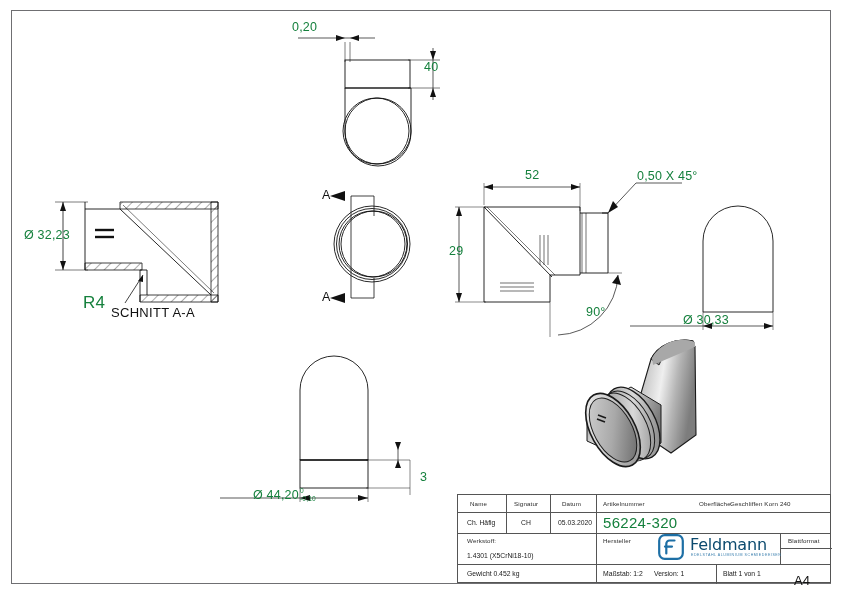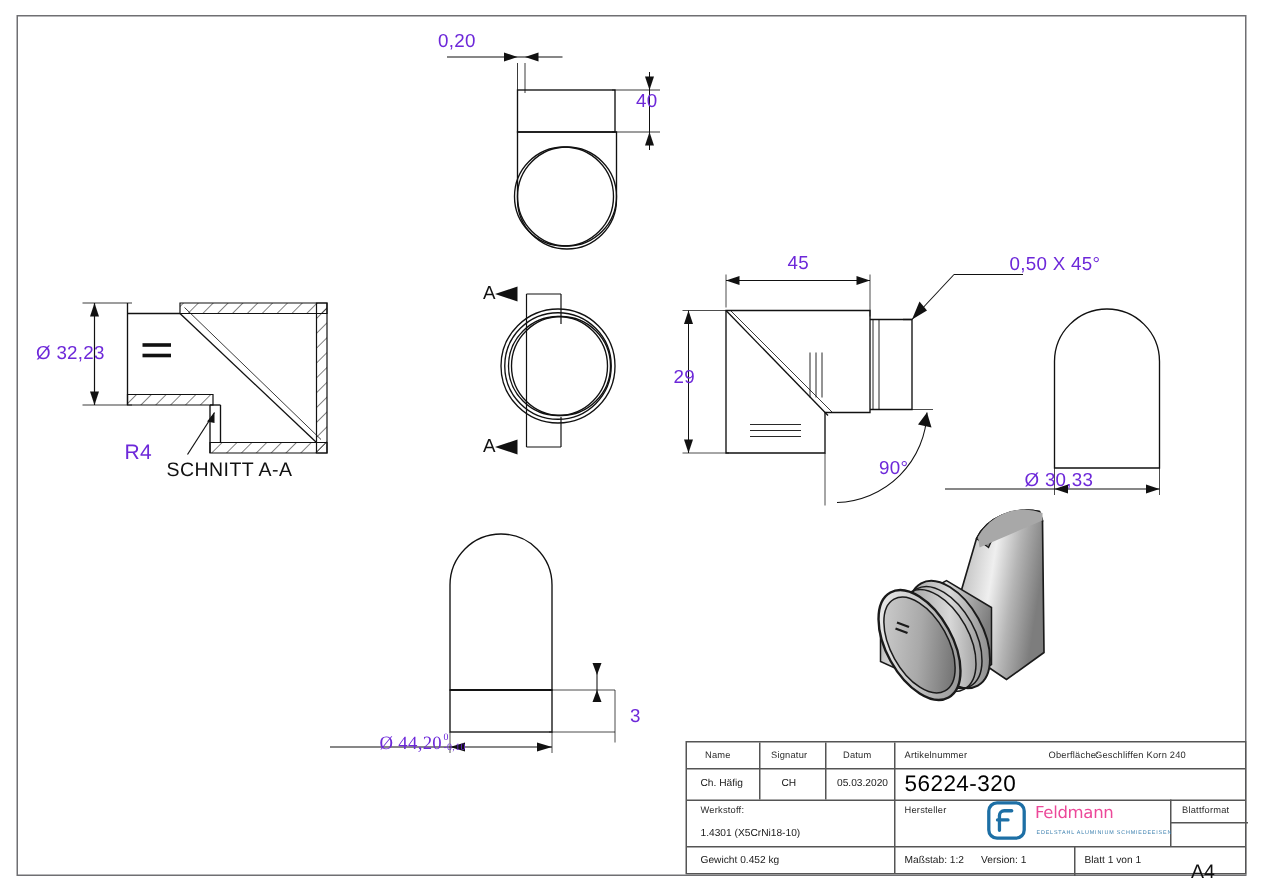--- a/index.html
+++ b/index.html
@@ -32,25 +32,25 @@
   .view {
     position: absolute;
   }
   svg { display: block; overflow: visible; }
 
   
   .dimtext {
     position: absolute;
     font-family: "Liberation Sans", sans-serif;
     font-size: 12.5px;
-    color: #6d28d9;
+    color: #15803d;
     white-space: nowrap;
     letter-spacing: 0.2px;
   }
-  .dimtext.small { font-size: 14px; }
+  .dimtext.small { font-size: 17px; }
   .tolstack {
     display: inline-block;
     vertical-align: middle;
     font-size: 6.6px;
     line-height: 7.4px;
     text-align: left;
     margin-left: 1px;
     position: relative;
     top: -1px;
   }
@@ -83,21 +83,21 @@
   }
   .tb-val {
     position: absolute;
     font-size: 6.8px;
     color: #1a1a1a;
     white-space: nowrap;
   }
   .tb-big {
     position: absolute;
     font-size: 15px;
-    color: #000000;
+    color: #15803d;
     letter-spacing: 0.3px;
     white-space: nowrap;
   }
   .tb-a4 {
     position: absolute;
     font-size: 13px;
     color: #111;
     white-space: nowrap;
   }
 
@@ -106,22 +106,22 @@
     position: absolute;
     left: 658px;
     top: 534px;
     width: 122px;
     height: 28px;
   }
   .logo-word {
     position: absolute;
     left: 32px;
     top: 1px;
-    font-size: 11px;
-    color: #ec4899;
+    font-size: 16px;
+    color: #0c4a6e;
     letter-spacing: -0.2px;
     font-family: "DejaVu Sans", sans-serif;
   }
   .logo-tag {
     position: absolute;
     left: 33px;
     top: 19px;
     font-size: 3.6px;
     color: #3a7fae;
     letter-spacing: 0.55px;
@@ -311,25 +311,25 @@
 
       <g fill="none" stroke="#111" stroke-width="0.7">
         <path d="M178 110 A 62 62 0 0 1 118 170"></path>
         <line x1="110" y1="137" x2="110" y2="172" stroke-width="0.5"></line>
         <line x1="168" y1="108" x2="182" y2="108" stroke-width="0.5"></line>
       </g>
       <polygon points="178,110 172,118 181,120" fill="#111"></polygon>
     </svg>
   </div>
 
-  <div class="dimtext" style="left:525px; top:168px;">45</div>
+  <div class="dimtext" style="left:525px; top:168px;">52</div>
 
   <div class="dimtext" style="left:449px; top:244px;">29</div>
 
-  <div class="dimtext" style="left:637px; top:169px;margin-left:36px;">0,50 X 45°</div>
+  <div class="dimtext" style="left:637px; top:169px;">0,50 X 45°</div>
 
   <div class="dimtext" style="left:586px; top:305px;">90°</div>
 
   <div class="view" style="left:690px; top:195px;">
     <svg width="110" height="130" viewBox="0 0 110 130">
       <g fill="none" stroke="#111" stroke-width="0.9">
         <path d="M13 117 L13 46 A 35 35 0 0 1 83 46 L83 117 Z"></path>
       </g>
 
       <g fill="none" stroke="#111" stroke-width="0.7">
@@ -368,21 +368,21 @@
         <line x1="0" y1="138" x2="0" y2="152" stroke-width="0.5"></line>
         <line x1="68" y1="138" x2="68" y2="152" stroke-width="0.5"></line>
       </g>
       <polygon points="0,148 10,145 10,151" fill="#111"></polygon>
       <polygon points="68,148 58,145 58,151" fill="#111"></polygon>
     </svg>
   </div>
 
   <div class="dimtext" style="left:420px; top:470px;">3</div>
 
-  <div class="dimtext" style="left:253px; top:488px;font-family:Liberation Serif, serif;">
+  <div class="dimtext" style="left:253px; top:488px;">
     <span>Ø 44,20</span><span class="tolstack"><span>0</span><span>-0,10</span></span>
   </div>
 
   <div class="view" style="left:575px; top:335px;">
     <svg width="190" height="150" viewBox="0 0 190 150">
       <defs>
         <linearGradient id="gBody" x1="0" y1="0" x2="1" y2="0.3">
           <stop offset="0%" stop-color="#6f6f6f"></stop>
           <stop offset="22%" stop-color="#c9c9c9"></stop>
           <stop offset="48%" stop-color="#efefef"></stop>

